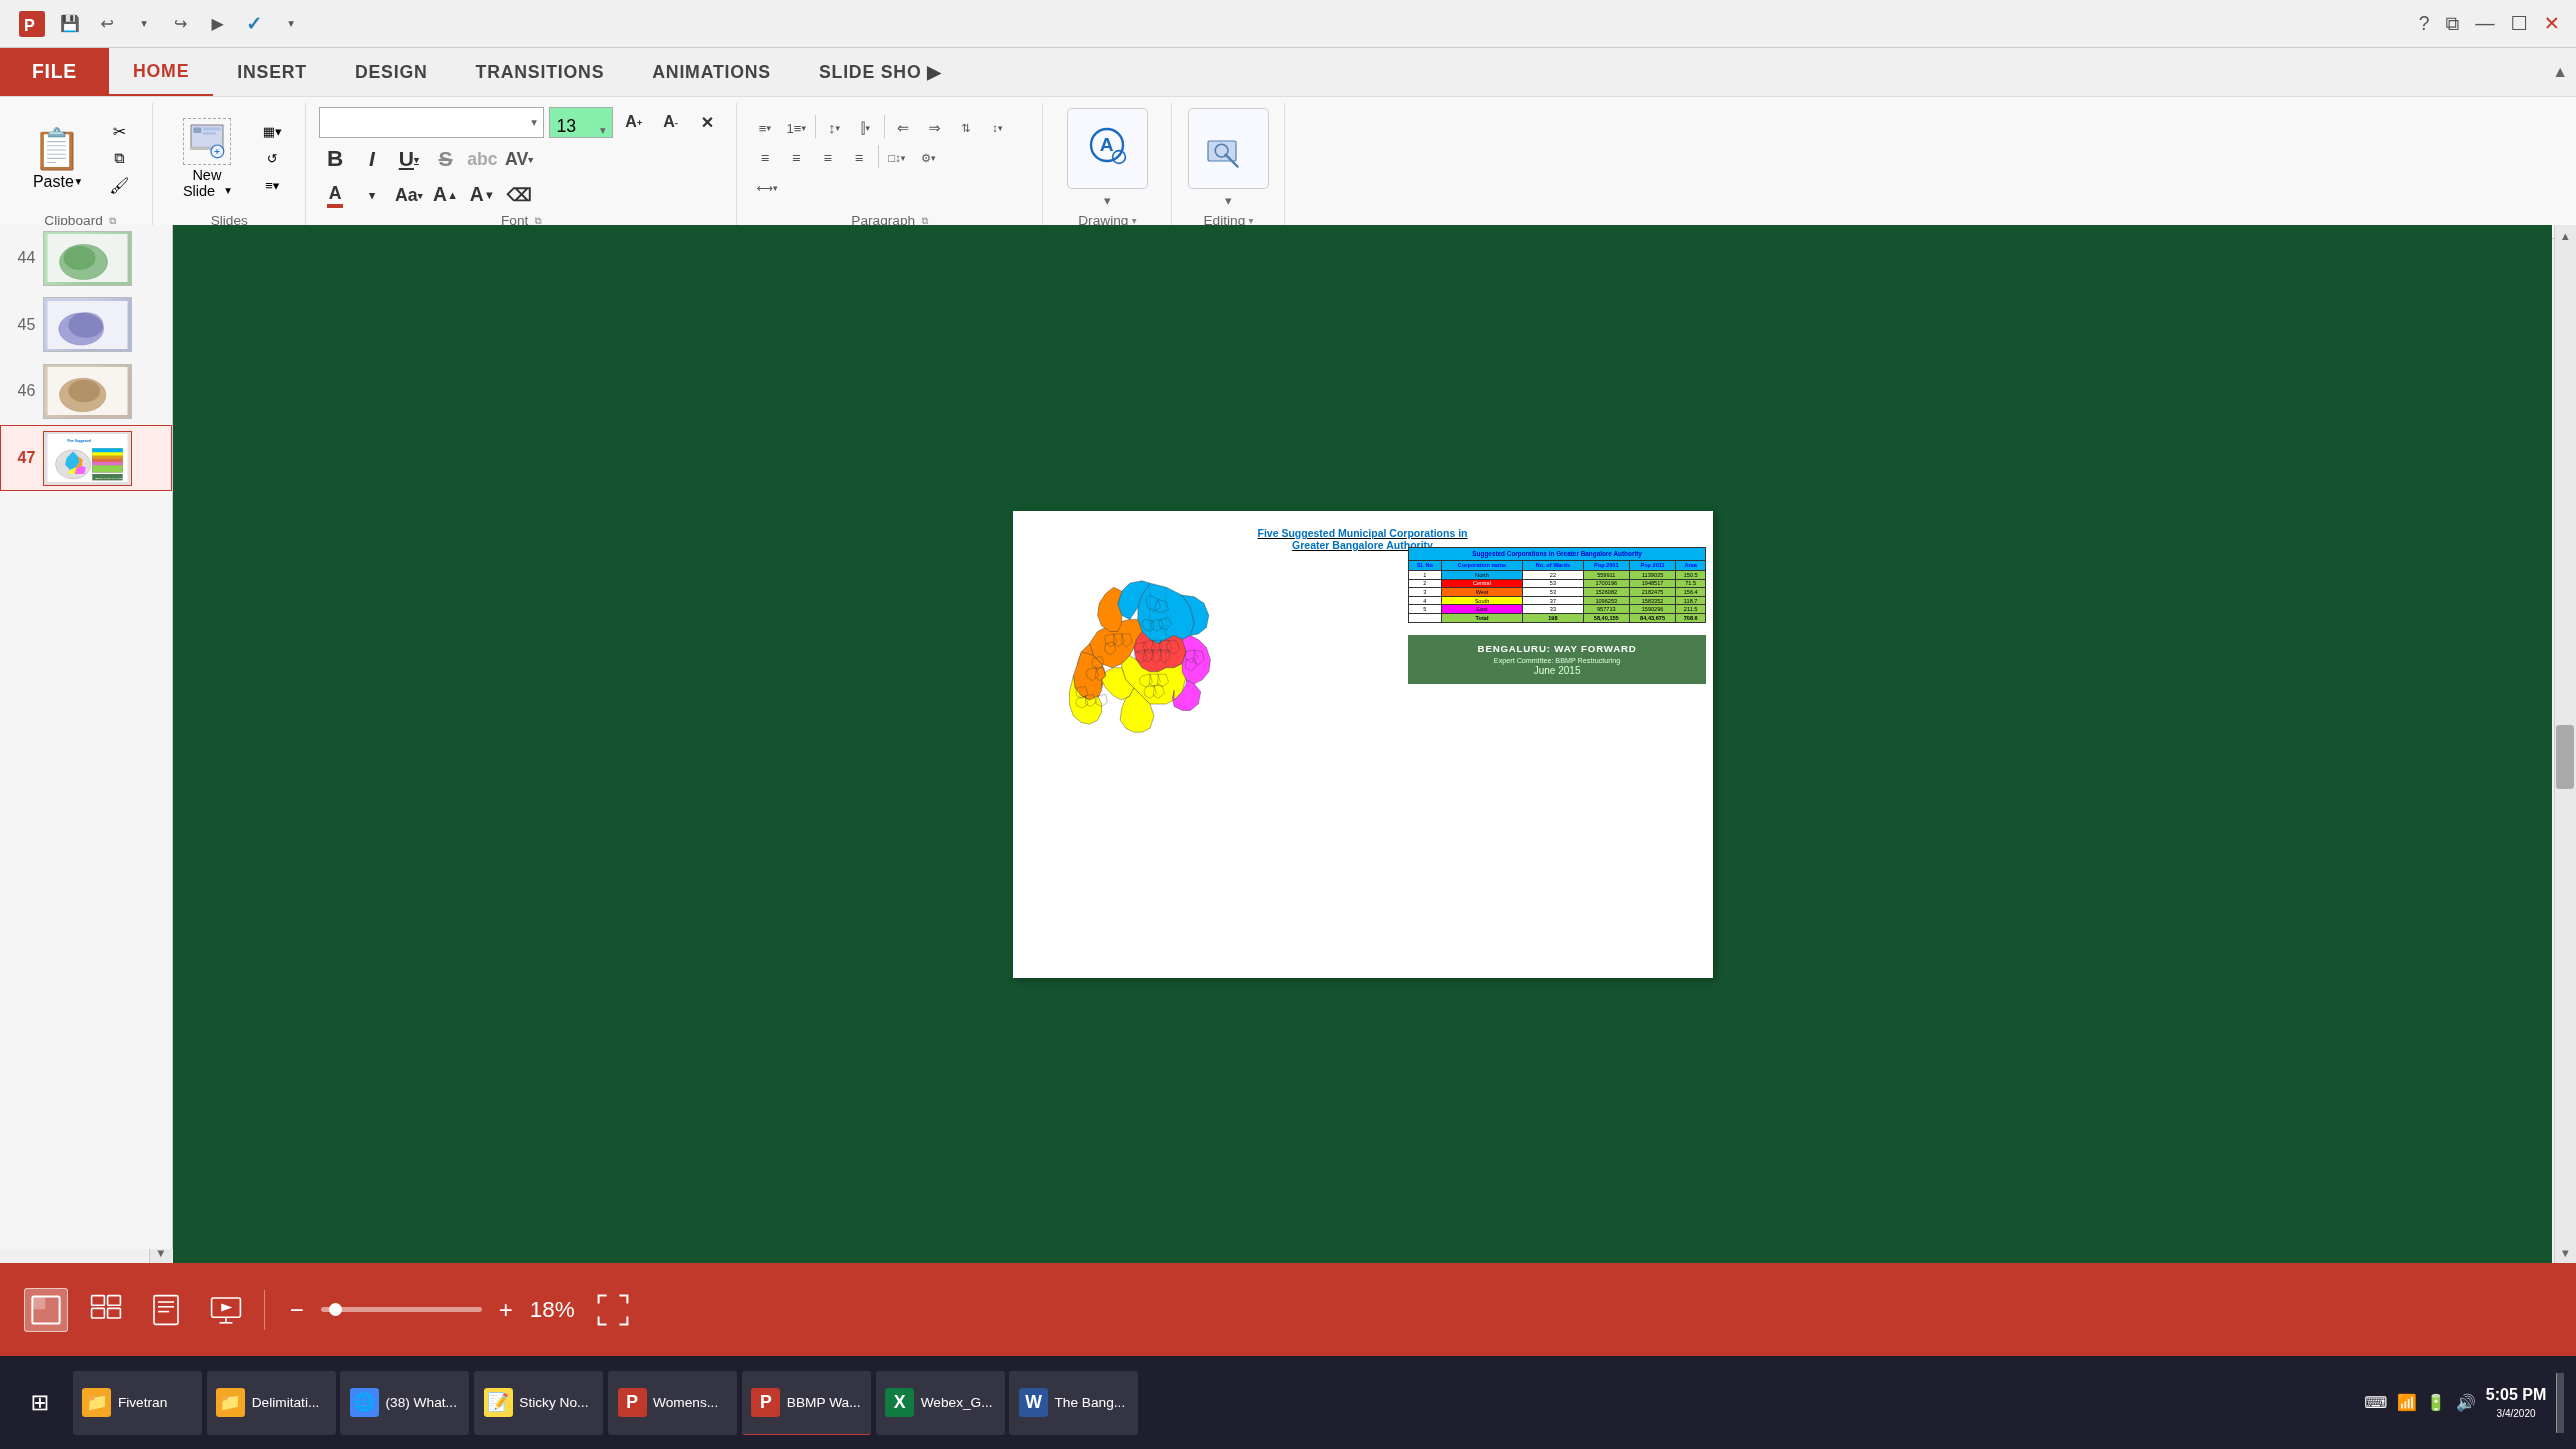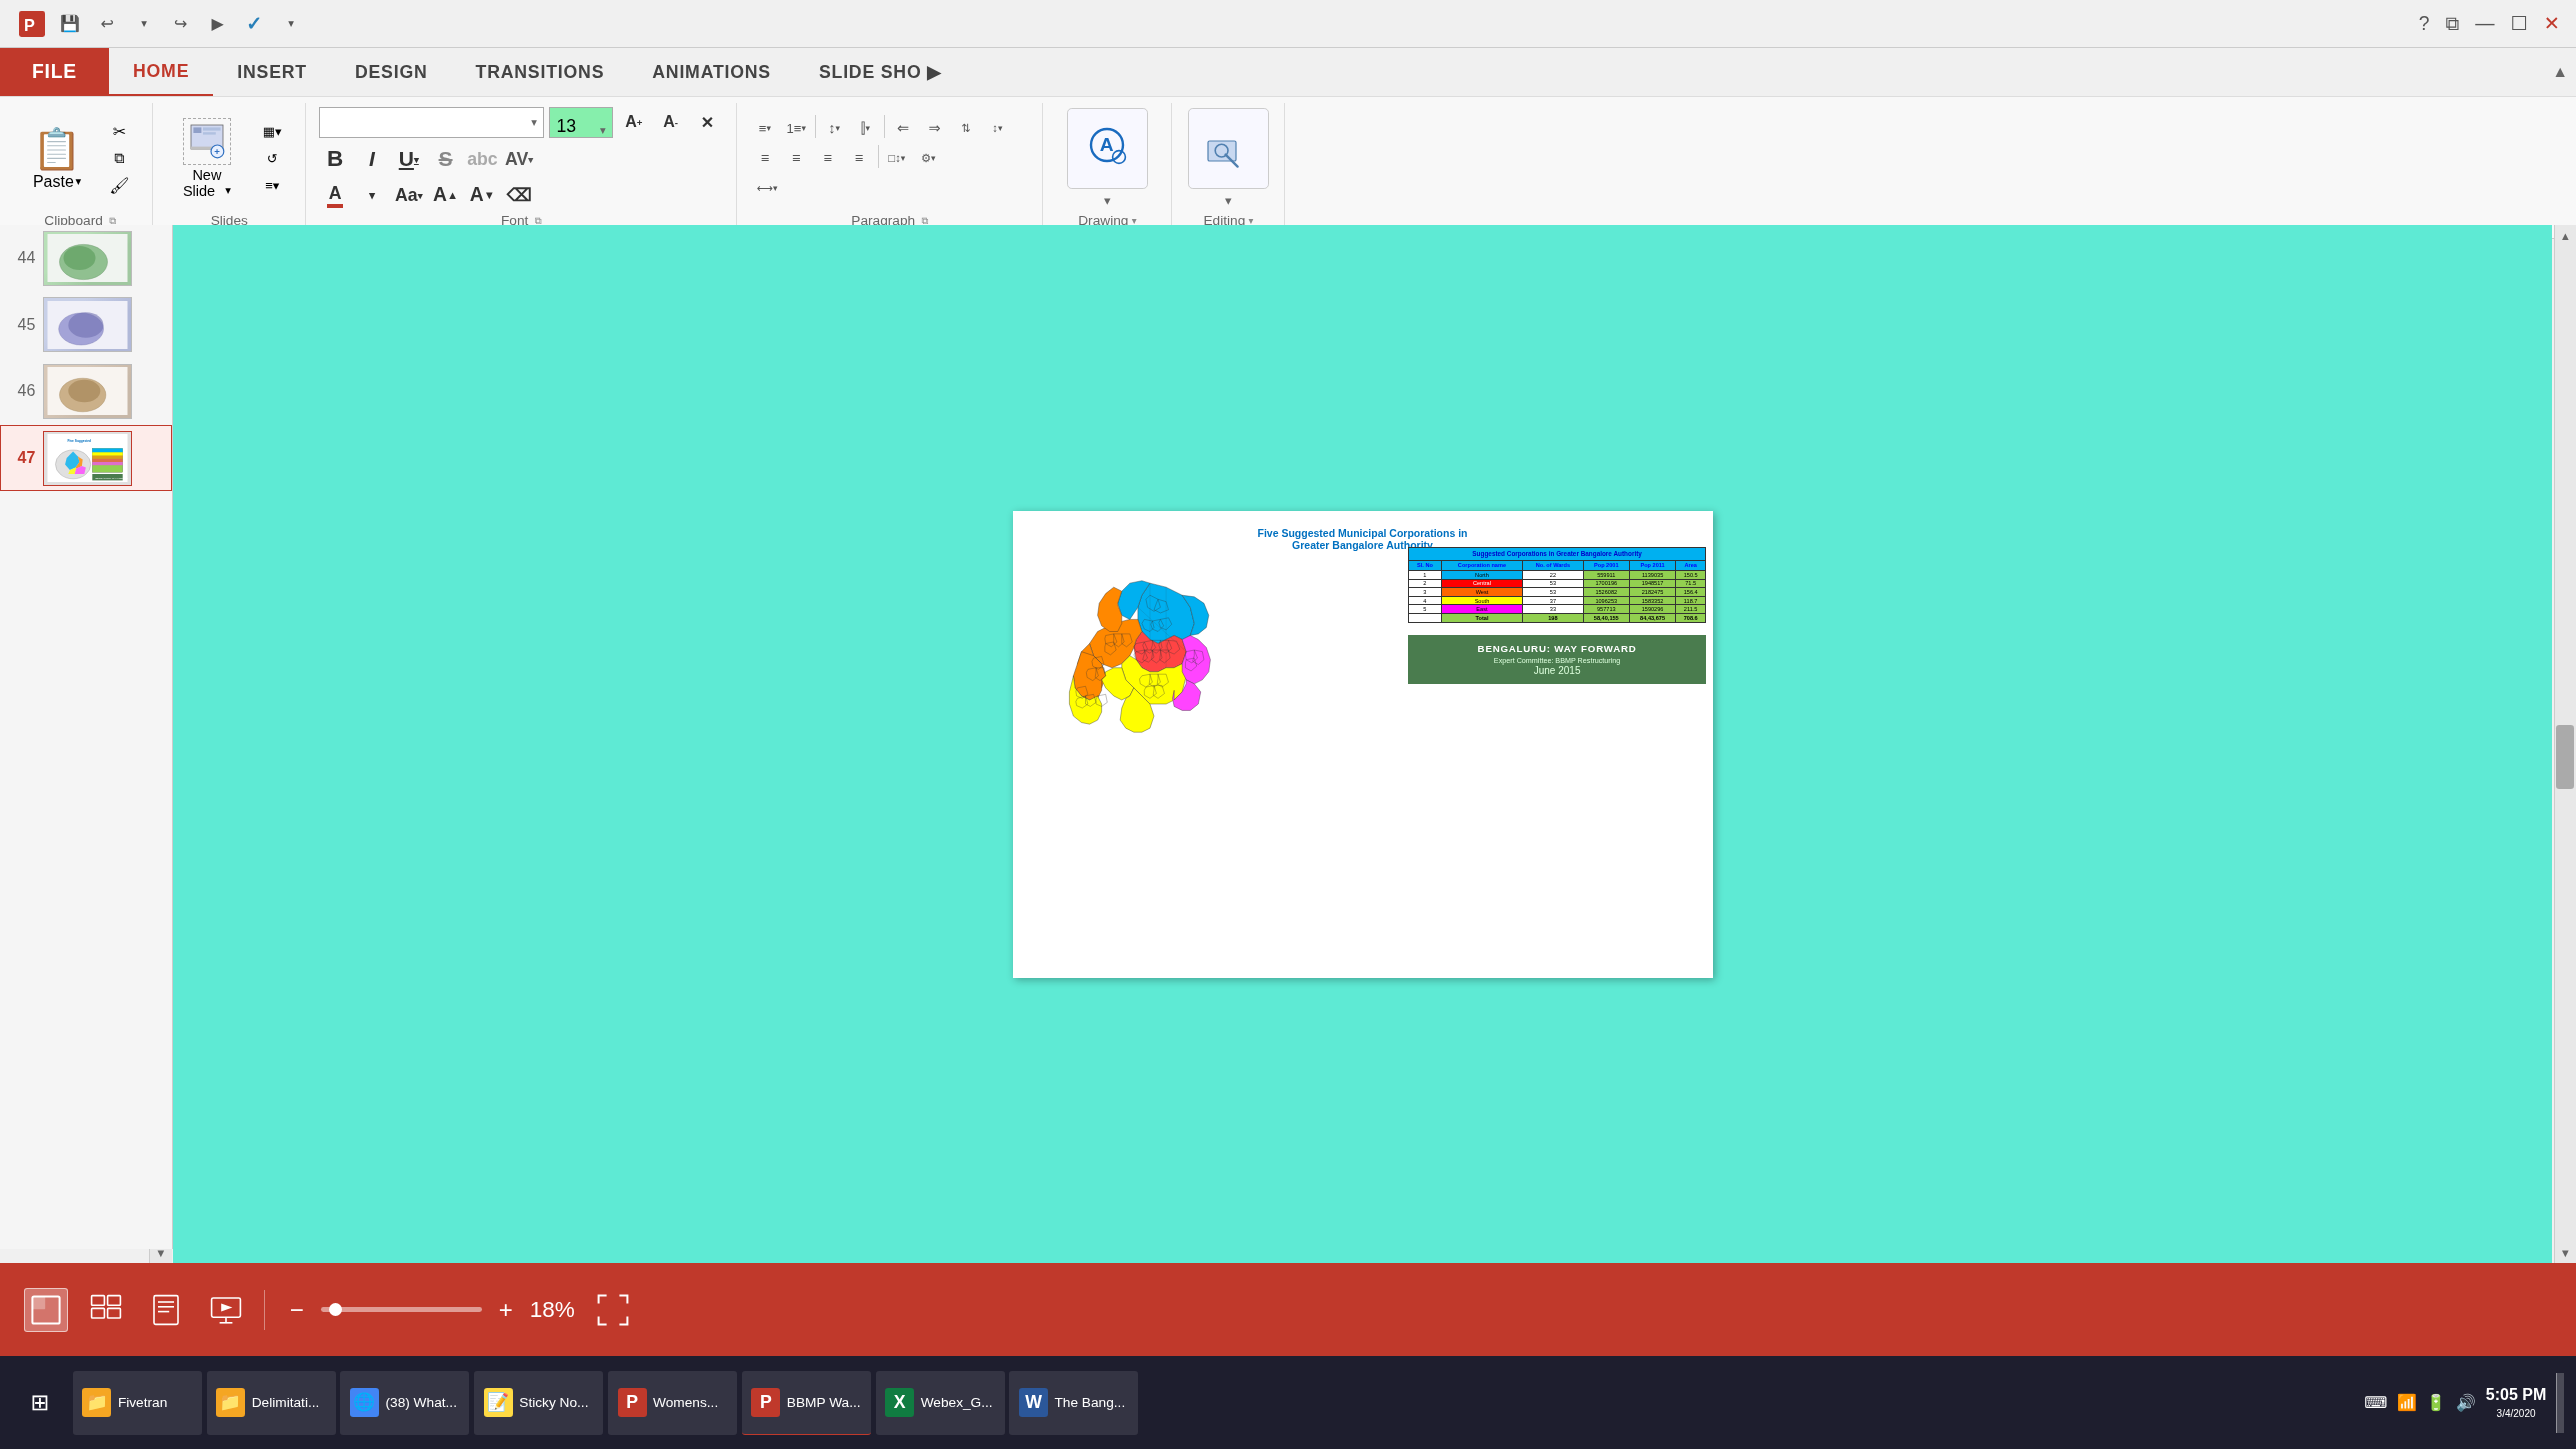--- a/index.html
+++ b/index.html
@@ -78,21 +78,21 @@
     }
     .slide-thumb { display: flex; align-items: center; padding: 4.8px 6.4px; cursor: pointer; gap: 8px; border: 1.6px solid transparent; }
     .slide-thumb.active { border: 1.6px solid #c0392b; background: #fdecea; }
     .slide-num { font-size: 16px; color: #666; min-width: 28px; text-align: right; }
     .slide-num.active { color: #c0392b; font-weight: bold; }
     .thumb-img { width: 89px; height: 55px; background: #e0e0e0; border: 0.8px solid #bbb; display: flex; align-items: center; justify-content: center; font-size: 7.2px; color: #999; overflow: hidden; position: relative; }
 
     
     .main-area {
       position: absolute; top: 225px; left: 173px; right: 24px; bottom: 93px;
-      background: #5eead4; display: flex; align-items: center; justify-content: center; overflow: hidden;
+      background: #14532d; display: flex; align-items: center; justify-content: center; overflow: hidden; text-decoration: underline;
     }
     .slide-container {
       width: 700px; height: 467px; background: white; position: relative; box-shadow: 1.6px 1.6px 8px rgba(0,0,0,0.3);
     }
     .slide-content { width: 100%; height: 100%; position: relative; overflow: hidden; padding: 16px; }
 
     
     .status-bar {
       position: absolute; bottom: 0; left: 0; right: 0; height: 93px;
       background: #c0392b; display: flex; align-items: center; justify-content: space-between;

